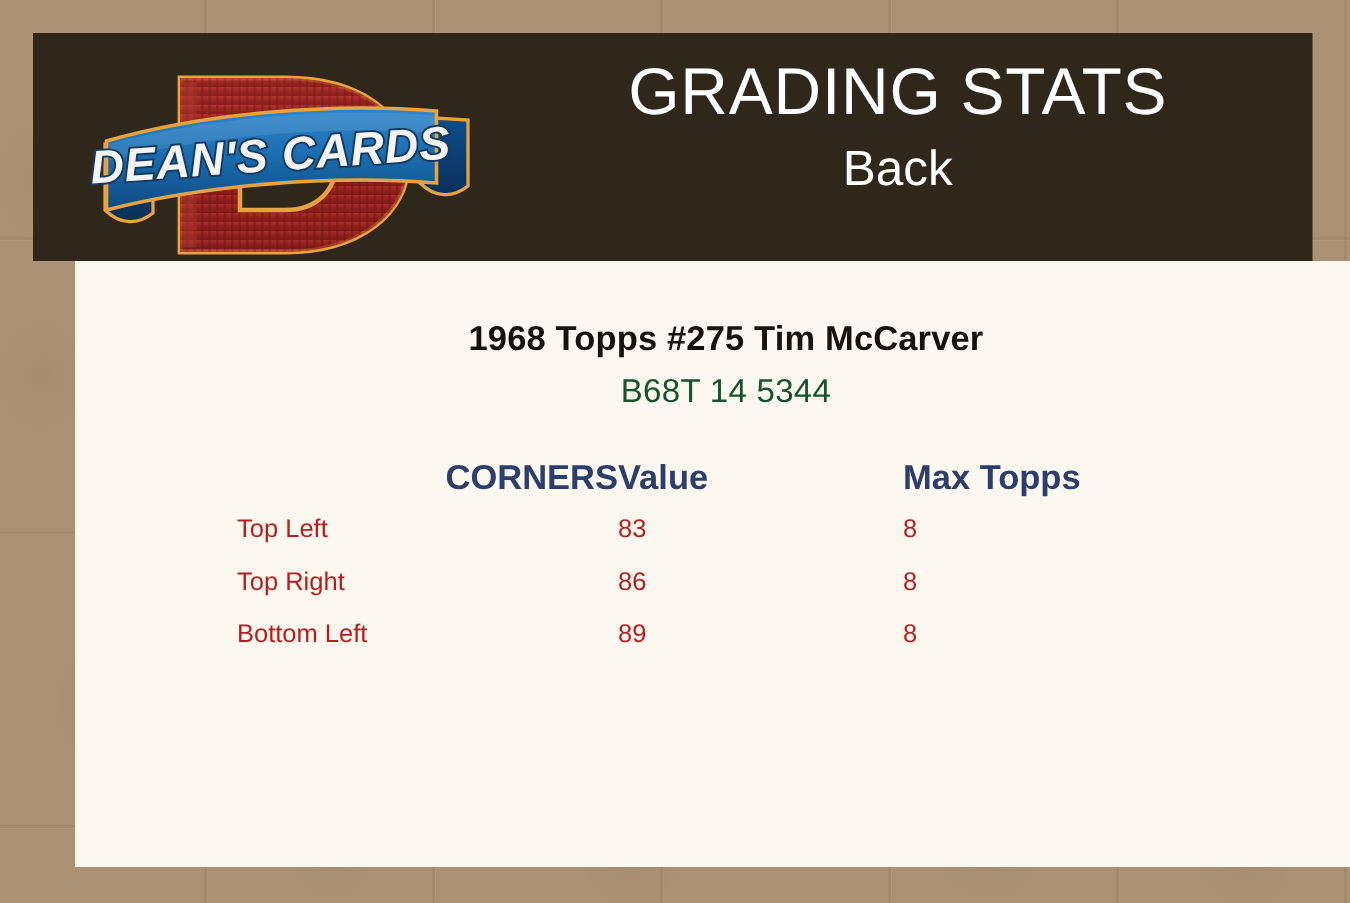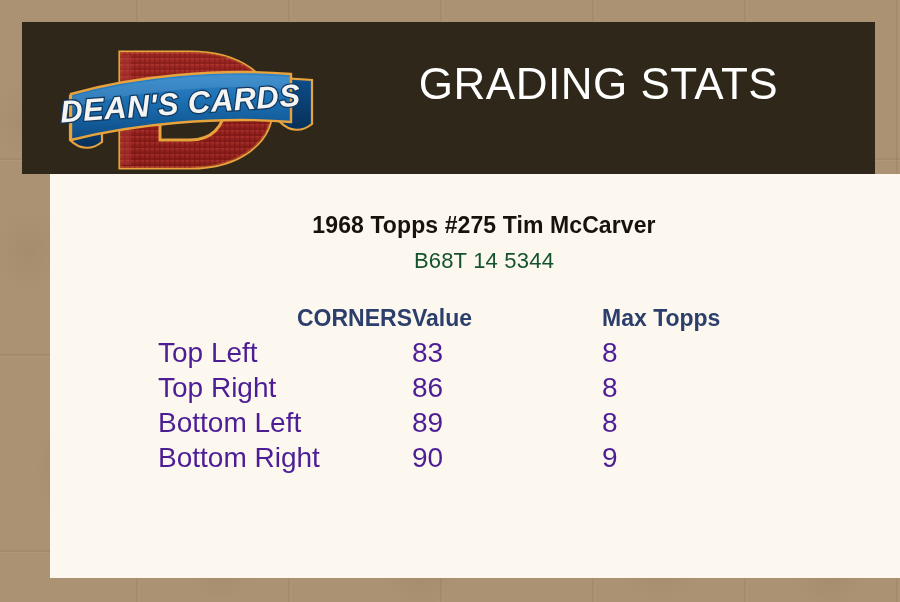--- a/index.html
+++ b/index.html
@@ -155,25 +155,25 @@
   }
   #stats-table th.head-label {
     text-align: right;
     padding-left: 4px;
   }
   #stats-table th.head-value,
   #stats-table th.head-max {
     text-align: left;
   }
   #stats-table td {
-    font-size: 28px;
+    font-size: 17px;
     font-weight: 400;
     line-height: 35px;
     padding: 0;
-    color: #4c1d95;
+    color: #b91c1c;
   }
   #stats-table td.cell-label {
     text-align: left;
     padding-left: 56px;
   }
   #stats-table td.cell-value,
   #stats-table td.cell-max {
   }
 </style>
 </head>
@@ -233,20 +233,21 @@
 
           <path d="M29 68 C92 51 176 43 246 49 L246 61 C176 55 92 63 29 79 Z" fill="#ffffff" opacity="0.10"></path>
 
           <text x="137" y="86" text-anchor="middle" transform="rotate(-4 137 86)" font-family="'Liberation Sans', sans-serif" font-size="31" font-weight="bold" font-style="italic" letter-spacing="0.5" fill="#f4f4f2" stroke="#123a63" stroke-width="2.6" paint-order="stroke">DEAN'S CARDS</text>
         </g>
       </svg>
     </div>
 
     <div id="header-title-block">
       <div id="header-title">GRADING STATS</div>
+      <div id="header-subtitle">Back</div>
     </div>
   </div>
 
   <div id="content-panel">
 
     <div id="card-title">1968 Topps #275 Tim McCarver</div>
 
     <div id="card-code">B68T 14 5344</div>
 
     <table id="stats-table">
@@ -271,22 +272,17 @@
         <tr>
           <td class="cell-label">Top Right</td>
           <td class="cell-value">86</td>
           <td class="cell-max">8</td>
         </tr>
         <tr>
           <td class="cell-label">Bottom Left</td>
           <td class="cell-value">89</td>
           <td class="cell-max">8</td>
         </tr>
-        <tr>
-          <td class="cell-label">Bottom Right</td>
-          <td class="cell-value">90</td>
-          <td class="cell-max">9</td>
-        </tr>
       </tbody>
     </table>
 
   </div>
 </div>
 
 </body></html>

